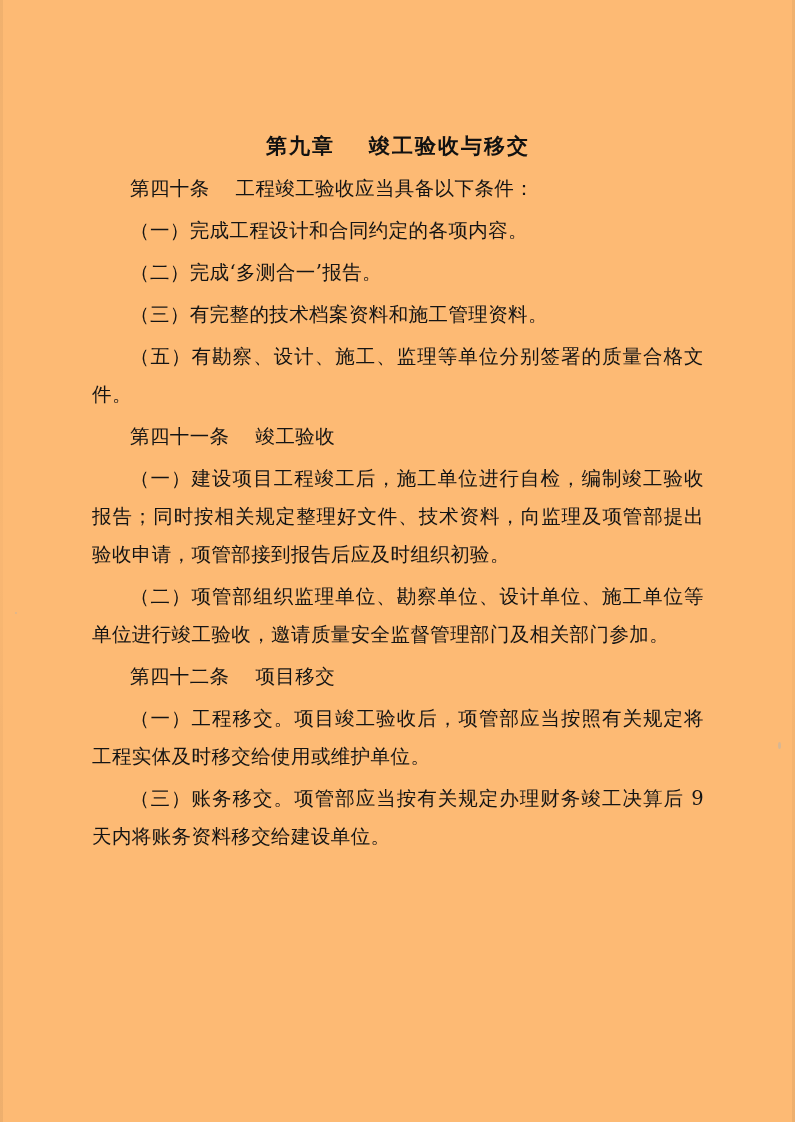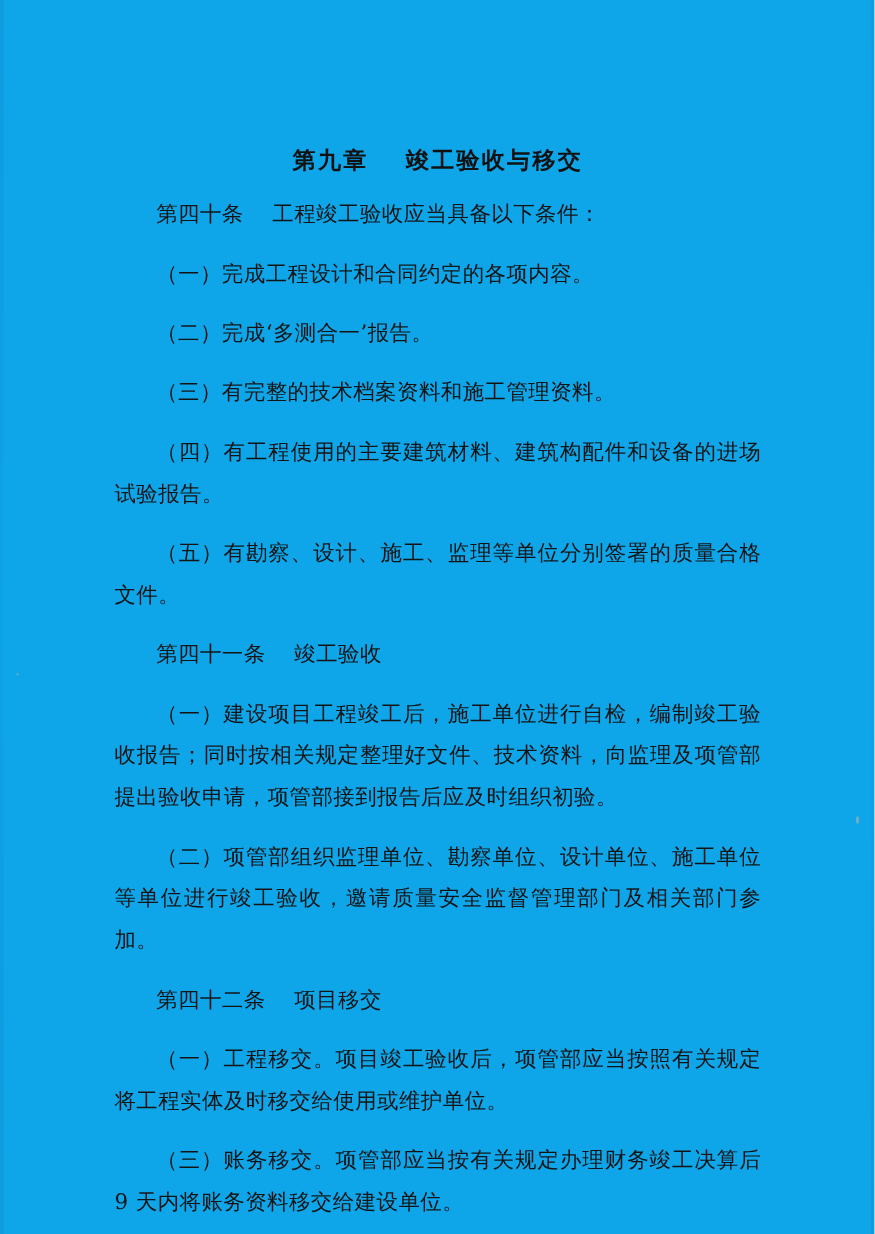--- a/index.html
+++ b/index.html
@@ -7,21 +7,21 @@
     padding: 0;
     background: #ffffff;
   }
   body {
     font-family: "DejaVu Serif", serif;
   }
   .page {
     position: relative;
     width: 795px;
     height: 1122px;
-    background: #0ea5e9;
+    background: #fdba74;
     overflow: hidden;
   }
   
   .edge-left, .edge-right {
     position: absolute;
     top: 0;
     width: 3px;
     height: 100%;
     background: linear-gradient(to bottom, rgba(0,0,0,0.05), rgba(0,0,0,0.02), rgba(0,0,0,0.06));
   }
@@ -49,21 +49,21 @@
     font-size: 21px;
     letter-spacing: 2px;
     color: #111;
   }
   .chapter-title .gap {
     display: inline-block;
     width: 34px;
   }
 
   p.line {
-    margin: 16px;
+    margin: 4px;
     font-size: 19.5px;
     line-height: 38px;
     color: #141414;
     text-align: justify;
     text-justify: inter-ideograph;
     letter-spacing: 0.4px;
   }
   p.indent {
     text-indent: 38px;
   }
@@ -106,21 +106,20 @@
     <div class="para-block">
 
       <p class="line indent"><span>第四十条</span><span class="art-gap"></span><span>工程竣工验收应当具备以下条件：</span></p>
 
       <p class="line indent">（一）完成工程设计和合同约定的各项内容。</p>
 
       <p class="line indent">（二）完成‘多测合一’报告。</p>
 
       <p class="line indent">（三）有完整的技术档案资料和施工管理资料。</p>
 
-      <p class="line indent">（四）有工程使用的主要建筑材料、建筑构配件和设备的进场试验报告。</p>
 
       <p class="line indent">（五）有勘察、设计、施工、监理等单位分别签署的质量合格文件。</p>
 
 
 
       <p class="line indent"><span>第四十一条</span><span class="art-gap"></span><span>竣工验收</span></p>
 
       <p class="line indent">（一）建设项目工程竣工后，施工单位进行自检，编制竣工验收报告；同时按相关规定整理好文件、技术资料，向监理及项管部提出验收申请，项管部接到报告后应及时组织初验。</p>
 
       <p class="line indent">（二）项管部组织监理单位、勘察单位、设计单位、施工单位等单位进行竣工验收，邀请质量安全监督管理部门及相关部门参加。</p>

